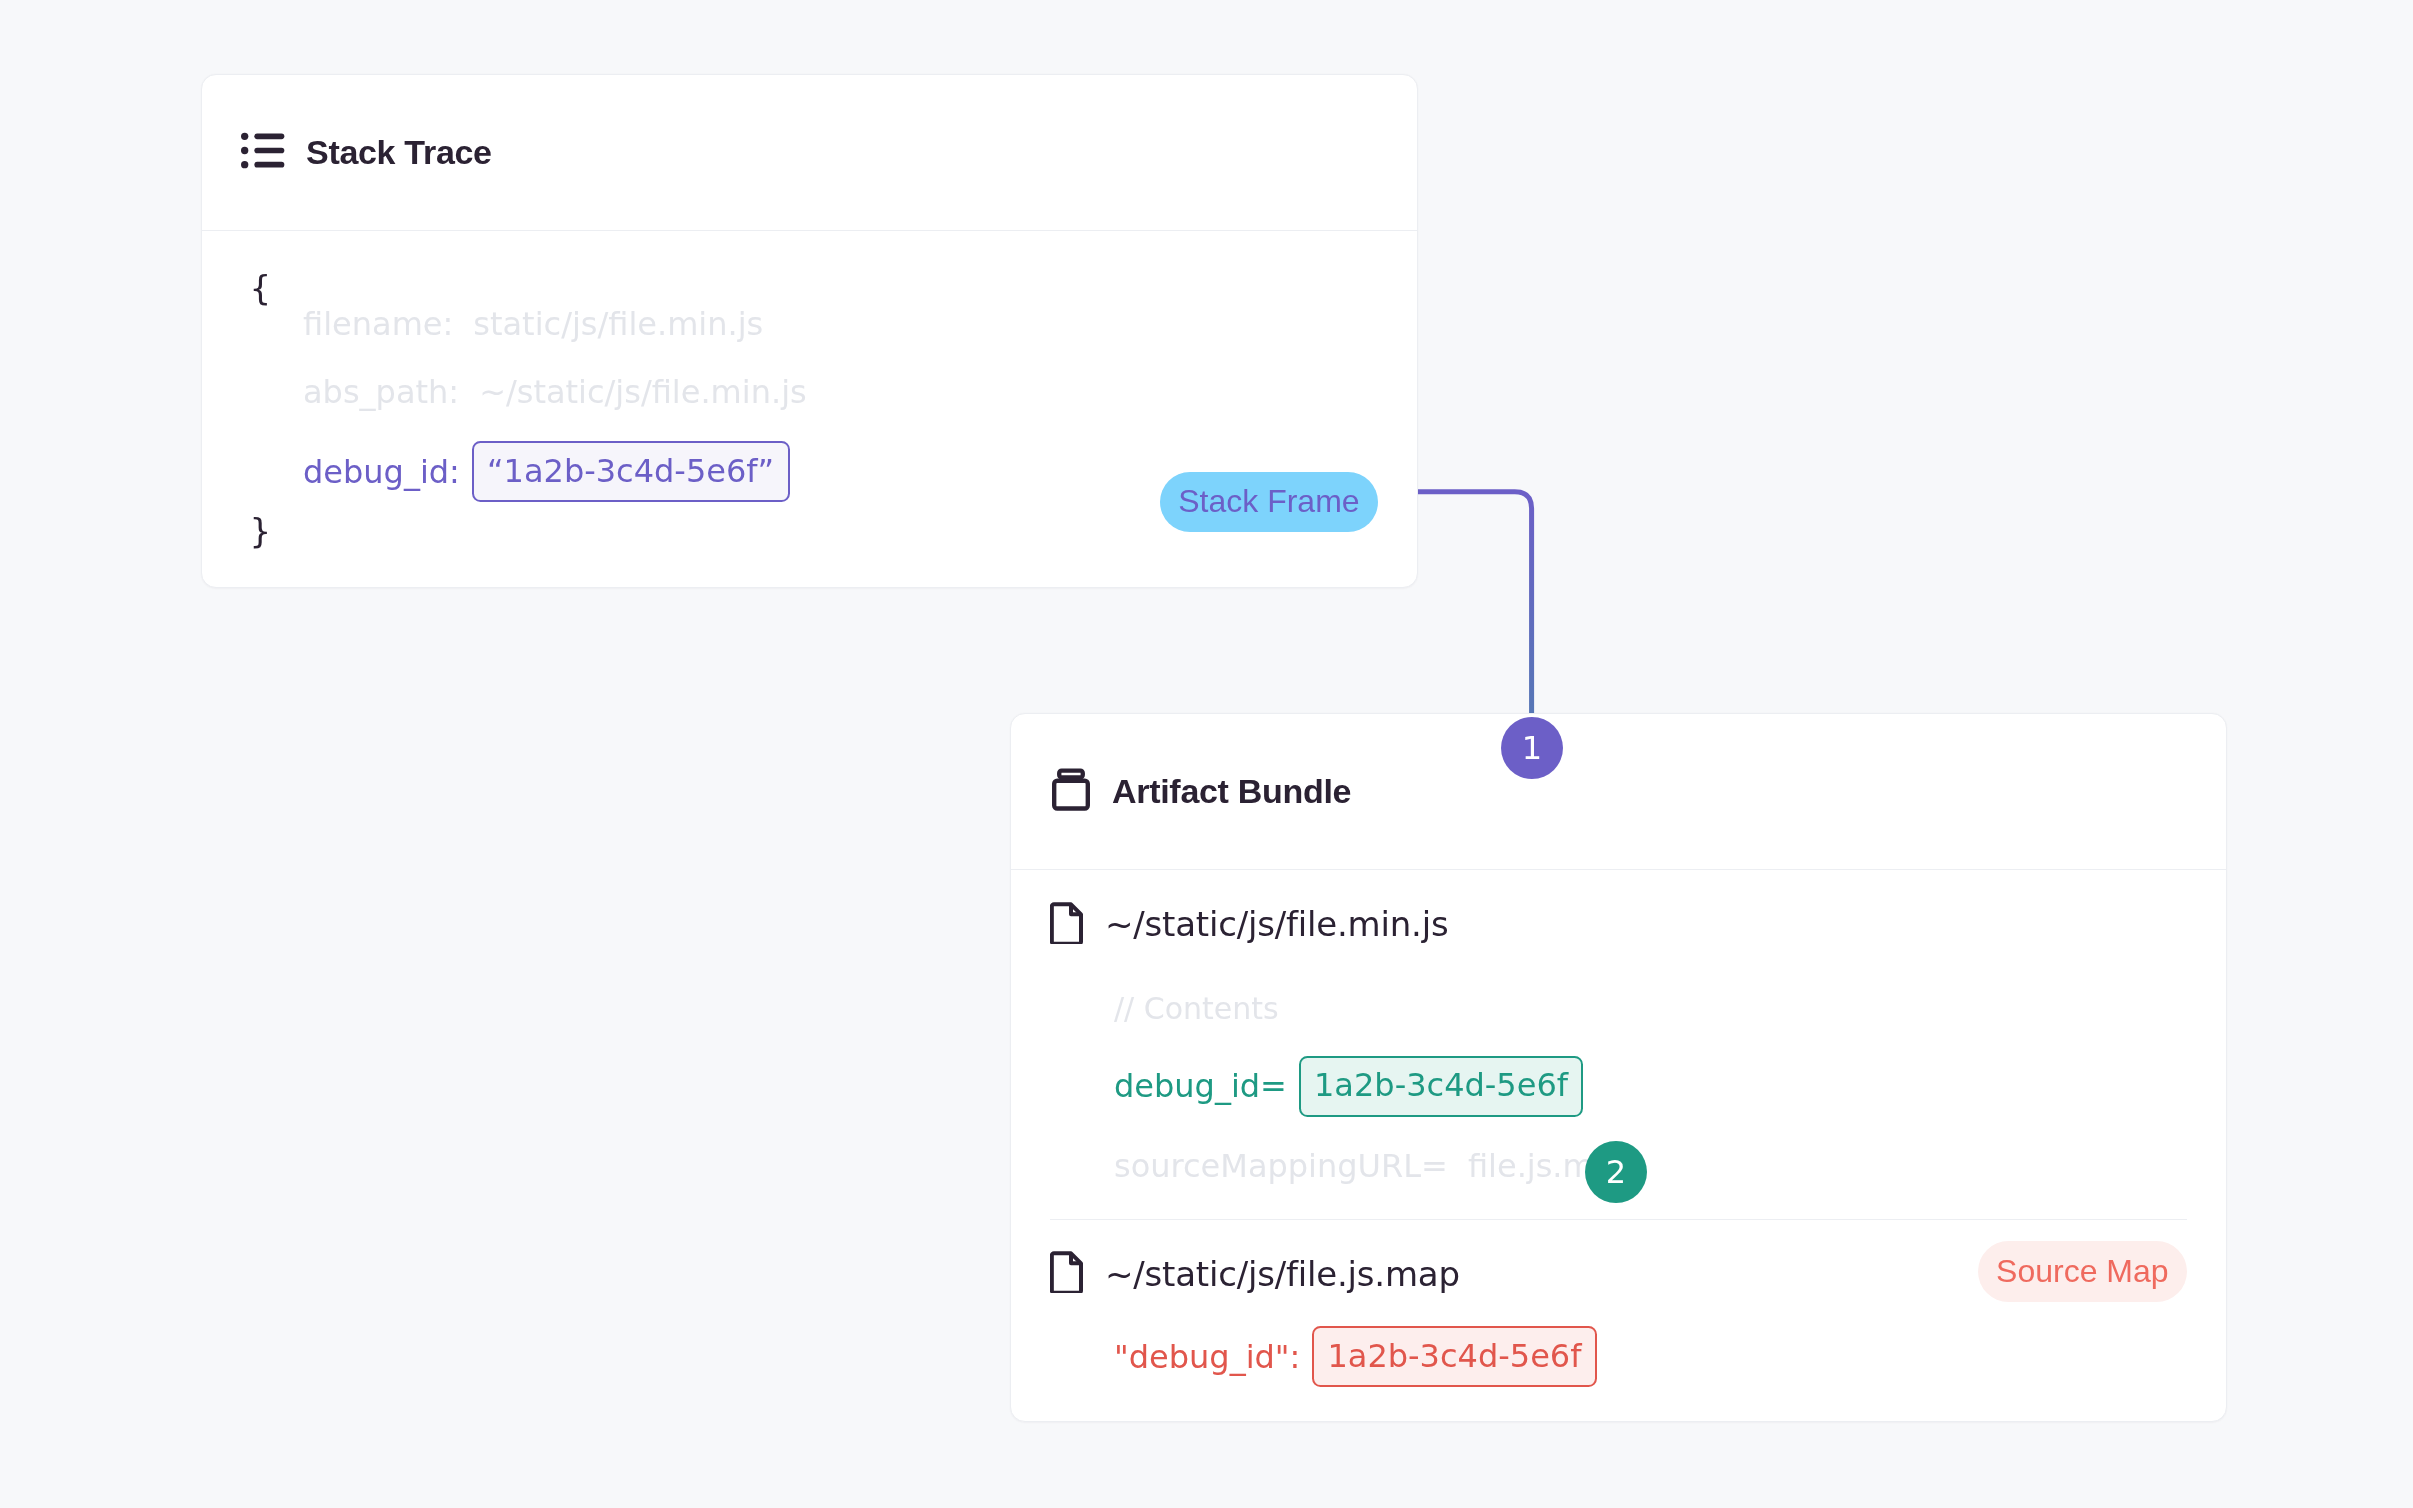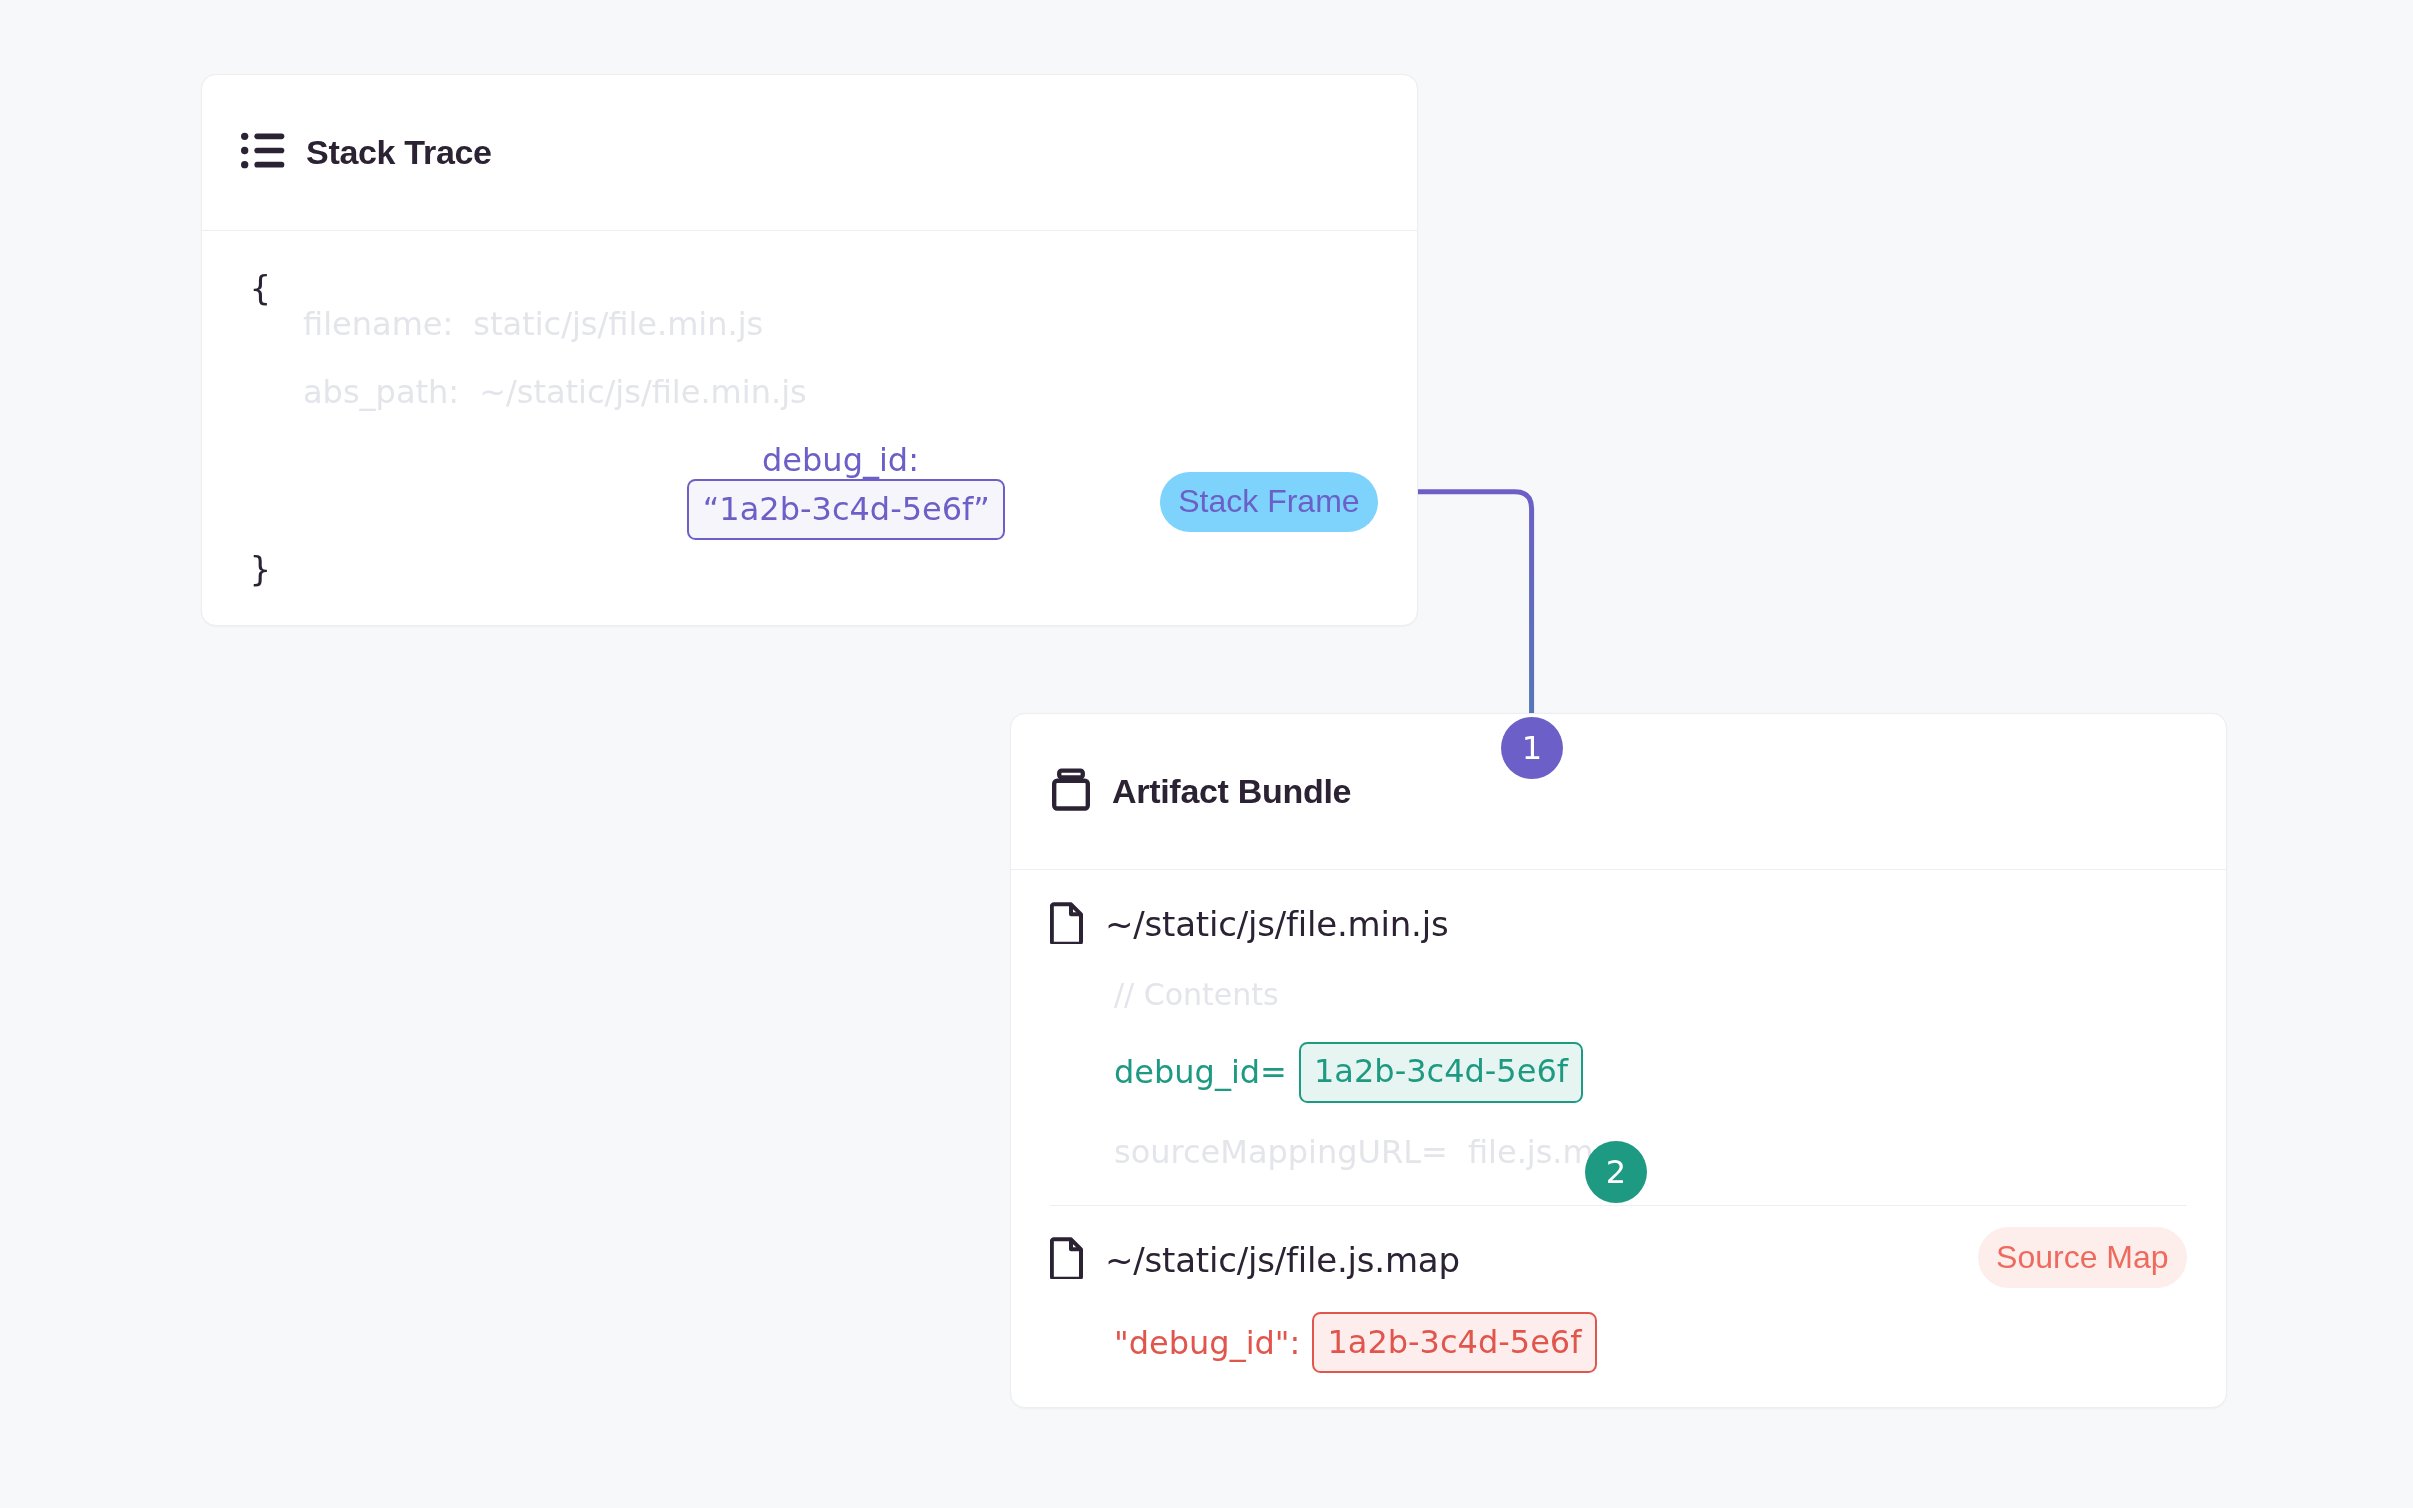--- a/index.html
+++ b/index.html
@@ -83,21 +83,21 @@
     margin-left: 62px;
   }
   .kv-row + .kv-row { margin-top: 30px; }
   .kv-faded {
     color: #e3e5ea;
     font-family: "DejaVu Sans", sans-serif;
     font-size: 32px;
   }
   .kv-faded .v { margin-left: 20px; }
 
-  .row-debugid { margin-top: 37px; flex-direction: column; }
+  .row-debugid { margin-top: 37px; }
   .kv-key-purple {
     color: #6c5fc7;
     font-family: "DejaVu Sans", sans-serif;
     font-size: 32px;
   }
   .chip {
     display: inline-block;
     font-family: "DejaVu Sans", sans-serif;
     font-size: 32px;
     line-height: 1;
@@ -160,21 +160,21 @@
     color: #2b2233;
     letter-spacing: -0.2px;
   }
   .file-pill { position: absolute; right: 0; top: -10px; }
 
   .indent { margin-left: 64px; }
   .comment {
     color: #e3e5ea;
     font-family: "DejaVu Sans", sans-serif;
     font-size: 30px;
-    margin-top: 30px;
+    margin-top: 44px;
   }
   .teal-key {
     color: #1e9a83;
     font-family: "DejaVu Sans", sans-serif;
     font-size: 32px;
   }
   .red-key {
     color: #e1564c;
     font-family: "DejaVu Sans", sans-serif;
     font-size: 32px;

